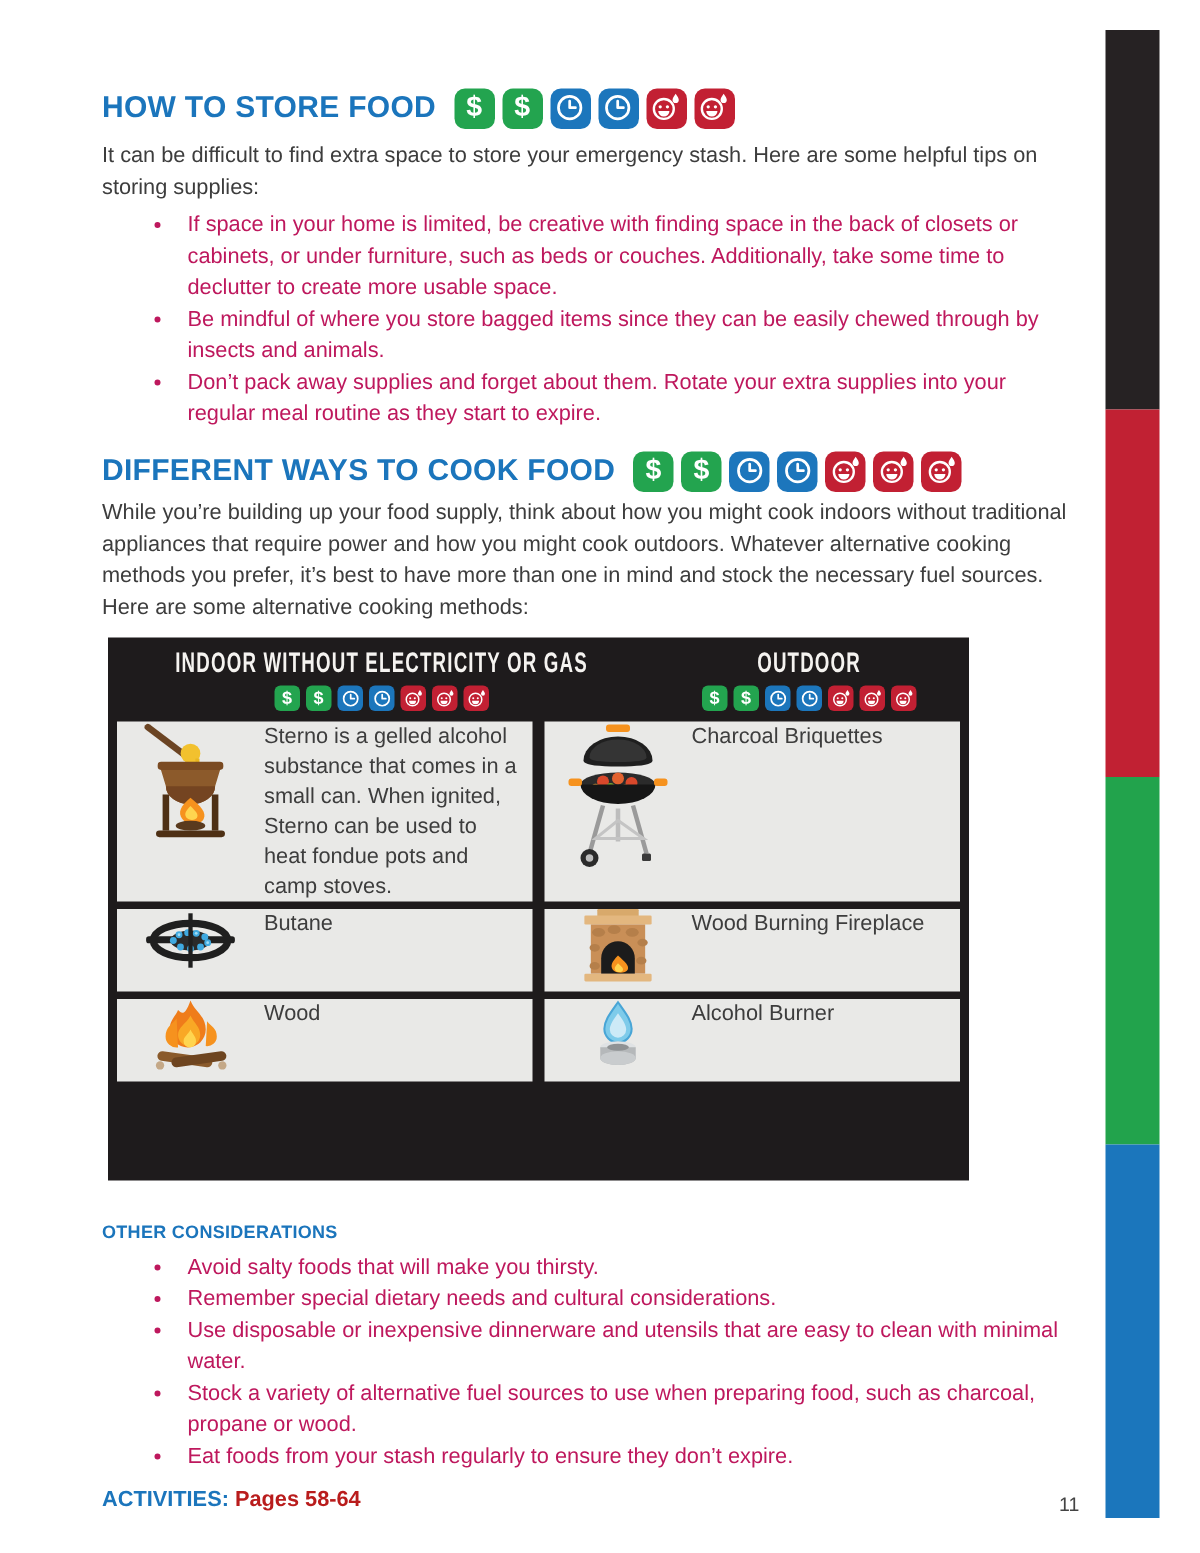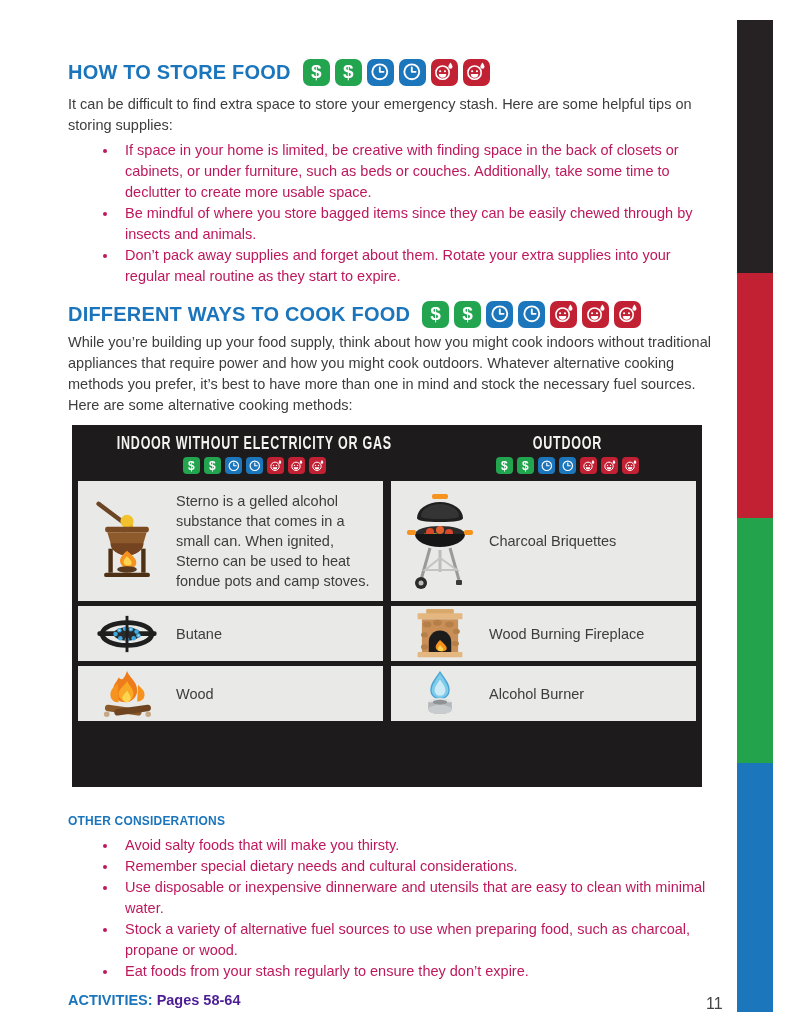--- a/index.html
+++ b/index.html
@@ -35,37 +35,37 @@
     width:27px; height:27px; border-radius:7px;
     display:inline-flex; align-items:center; justify-content:center; flex-shrink:0;
   }
   .badge svg { width:80%; height:80%; display:block; }
   .badge .dollar { color:#fff; font-weight:bold; font-size:19px; line-height:1; transform:translateY(-1px); }
   .badges.sm { gap:4px; }
   .badges.sm .badge { width:17px; height:17px; border-radius:4px; }
   .badges.sm .dollar { font-size:12px; transform:translateY(-0.5px); }
 
   
-  .cook-table { margin-top:9px; margin-left:4px; width:630px; background:#1e1b1c; padding:0 6px 6px 6px; }
+  .cook-table { margin-top:9px; margin-left:4px; width:574px; background:#1e1b1c; padding:0 6px 6px 6px; }
   .t-head { display:grid; grid-template-columns:1fr 1fr; column-gap:8px; padding:9px 0 7px; }
   .t-head-cell { display:flex; flex-direction:column; align-items:center; gap:5px; }
   .t-title {
     color:#f5f3f0; font-weight:bold; font-size:16px; letter-spacing:1px; white-space:nowrap;
     display:inline-block; transform:scale(0.78,1.18); transform-origin:center;
   }
   .t-body { display:grid; grid-template-columns:1fr 1fr; grid-template-rows:120px 55px 55px 55px; gap:5px 8px; }
-  .t-cell { background:#e9e9e7; display:flex; align-items:center; }
+  .t-cell { background:#e9e9e7; display:flex; align-items:flex-start; }
   .t-icon { width:98px; display:flex; align-items:center; justify-content:center; flex-shrink:0; }
   .t-label { font-size:14.5px; line-height:20px; color:#3d3d3d; padding-right:10px; }
 
   .footer-row { margin-top:10px; font-size:14.5px; font-weight:bold; }
   .footer-row .act { color:#1b75bc; }
-  .footer-row .pages { color:#4c1d95; }
-
-  .page-number { position:absolute; left:706px; top:995px; font-size:16px; color:#444; }
+  .footer-row .pages { color:#b91c1c; }
+
+  .page-number { position:absolute; left:706px; top:995px; font-size:13px; color:#444; }
 
   .mt-sec { margin-top:16px; }
 </style>
 </head>
 <body>
 
 <div class="sidebar">
   <div class="seg-black"></div>
   <div class="seg-red"></div>
   <div class="seg-green"></div>

